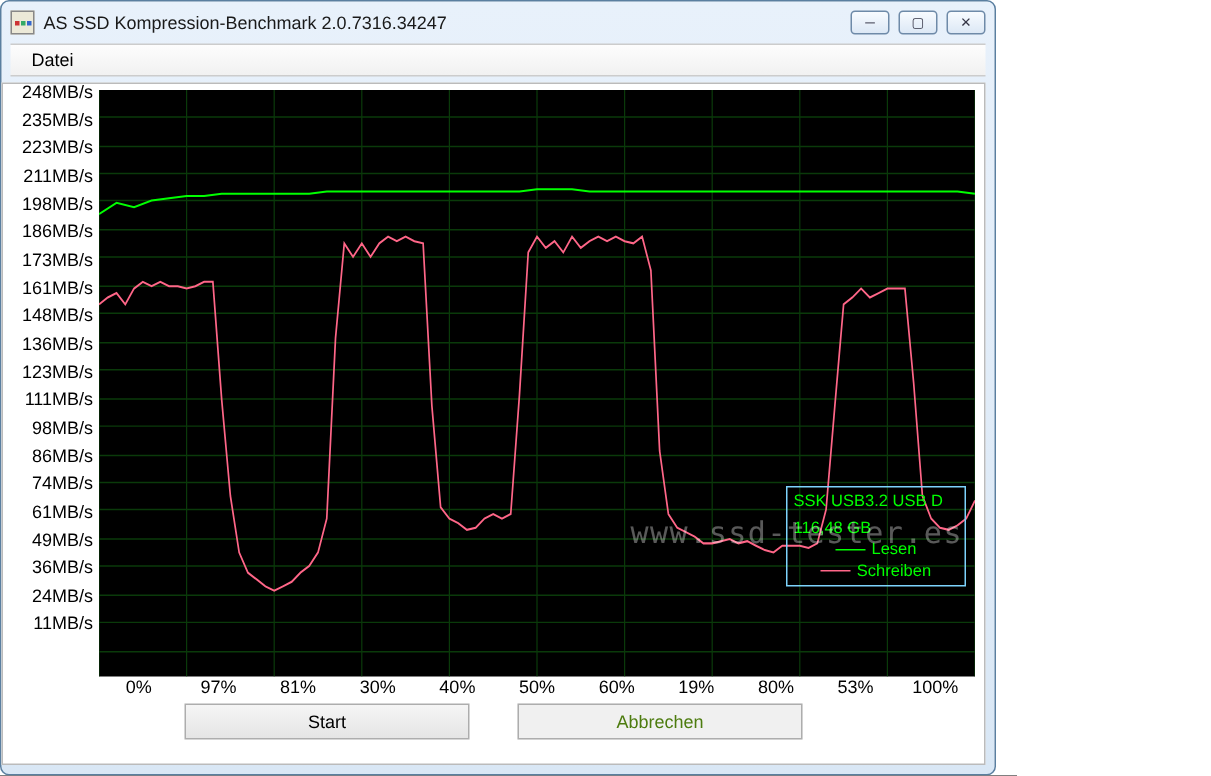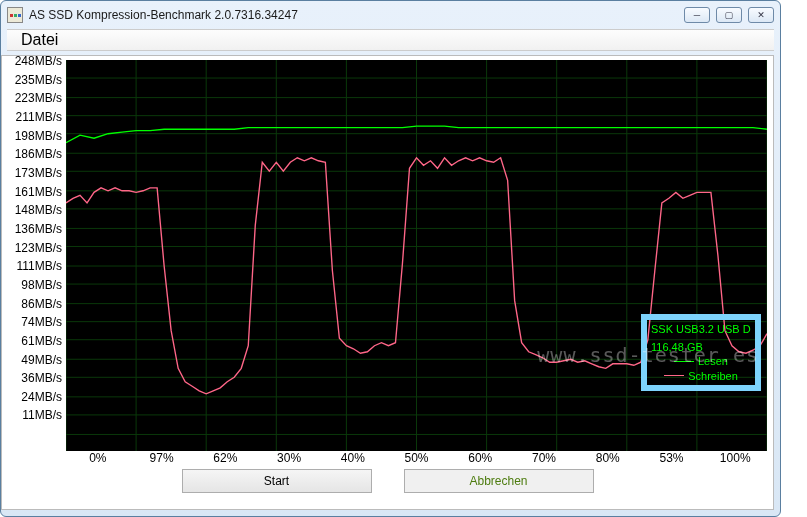--- a/index.html
+++ b/index.html
@@ -4,21 +4,21 @@
 <style>
   * { box-sizing: border-box; margin: 0; padding: 0; }
   body {
     font-family: "Segoe UI", Tahoma, sans-serif;
     font-size: 12px;
     background: #fff;
     width: 807px; height: 517px;
     overflow: hidden;
   }
   .window {
-    width: 781px; height: 517px;
+    width: 664px; height: 517px;
     border: 1px solid #5a7fa0;
     background: linear-gradient(to bottom, #e8f1fb 0%, #d9e7f5 100%);
     border-radius: 6px;
     display: flex; flex-direction: column;
   }
   .titlebar {
     height: 28px;
     display: flex; align-items: center;
     padding: 0 6px;
   }
@@ -43,21 +43,21 @@
     background: linear-gradient(to bottom,#f8fbff,#dce8f5);
     display:flex; align-items:center; justify-content:center;
     font-size: 9px; color:#334; cursor:pointer;
   }
   .menubar {
     height: 22px;
     background: linear-gradient(to bottom,#fdfdfd,#f1f1f1);
     border-top: 1px solid #ccc;
     border-bottom: 1px solid #ccc;
     display:flex; align-items:center; padding:0 8px;
-    font-size: 16px;
+    font-size: 12px;
     margin: 0 6px;
   }
   .menubar .menu-item { padding: 2px 6px; cursor:pointer; }
   .content {
     flex:1; margin: 4px 6px 6px 0;
     background:#fff;
     border: 1px solid #bbb;
     display:flex; flex-direction:column;
     position:relative;
   }
@@ -85,21 +85,21 @@
     padding-left:64px; padding-right:6px;
     font-size:12px;
   }
   .x-axis .xtick {
     flex:1; text-align:center; transform: translateX(0);
   }
   .legend-box {
     position:absolute;
     right: 6px; bottom: 60px;
     width: 120px;
-    border: 6px solid #7dd3fc;
+    border: 1px solid #7dd3fc;
     background: rgba(0,0,0,0);
     color:#0f0;
     font-size: 11px;
     padding: 2px 4px;
     line-height: 1.3;
     pointer-events:none;
   }
   .legend-box .row { display:flex; align-items:center; gap:4px; justify-content:center; }
   .legend-line { width:20px; height:0; border-top:1px solid; }
   .watermark {
@@ -220,26 +220,26 @@
             <span class="legend-line" id="leg-write" style="border-color: rgb(255, 102, 136);"></span>
             <span>Schreiben</span>
           </div>
         </div>
         <div class="watermark">www.ssd-tester.es</div>
       </div>
     </div>
     <div class="x-axis" id="x-axis">
         <div class="xtick">0%</div>
         <div class="xtick">97%</div>
-        <div class="xtick">62%</div>
+        <div class="xtick">81%</div>
         <div class="xtick">30%</div>
         <div class="xtick">40%</div>
         <div class="xtick">50%</div>
         <div class="xtick">60%</div>
-        <div class="xtick">70%</div>
+        <div class="xtick">19%</div>
         <div class="xtick">80%</div>
         <div class="xtick">53%</div>
         <div class="xtick">100%</div>
       </div>
     <div class="buttons">
       <button class="btn">Start</button>
       <button class="btn" disabled="">Abbrechen</button>
     </div>
   </div>
 </div>

